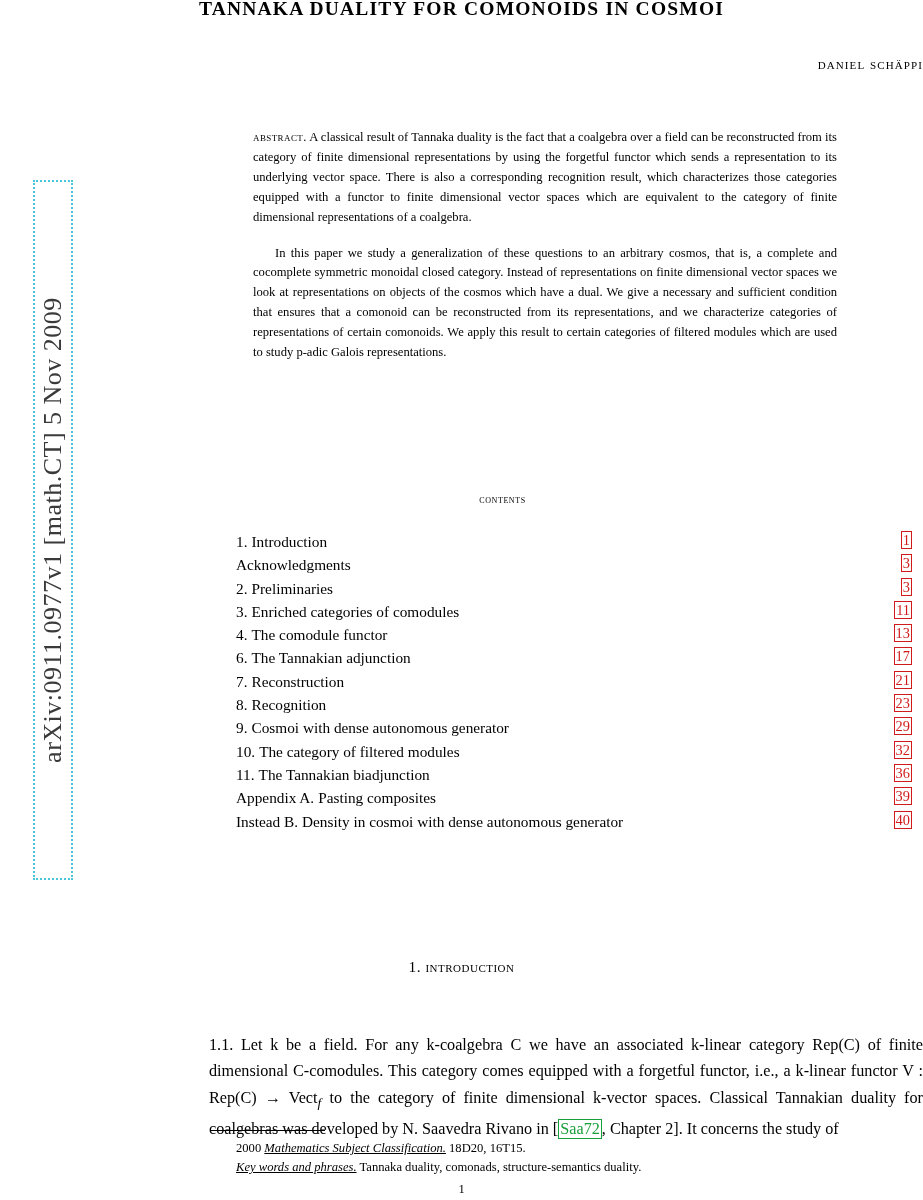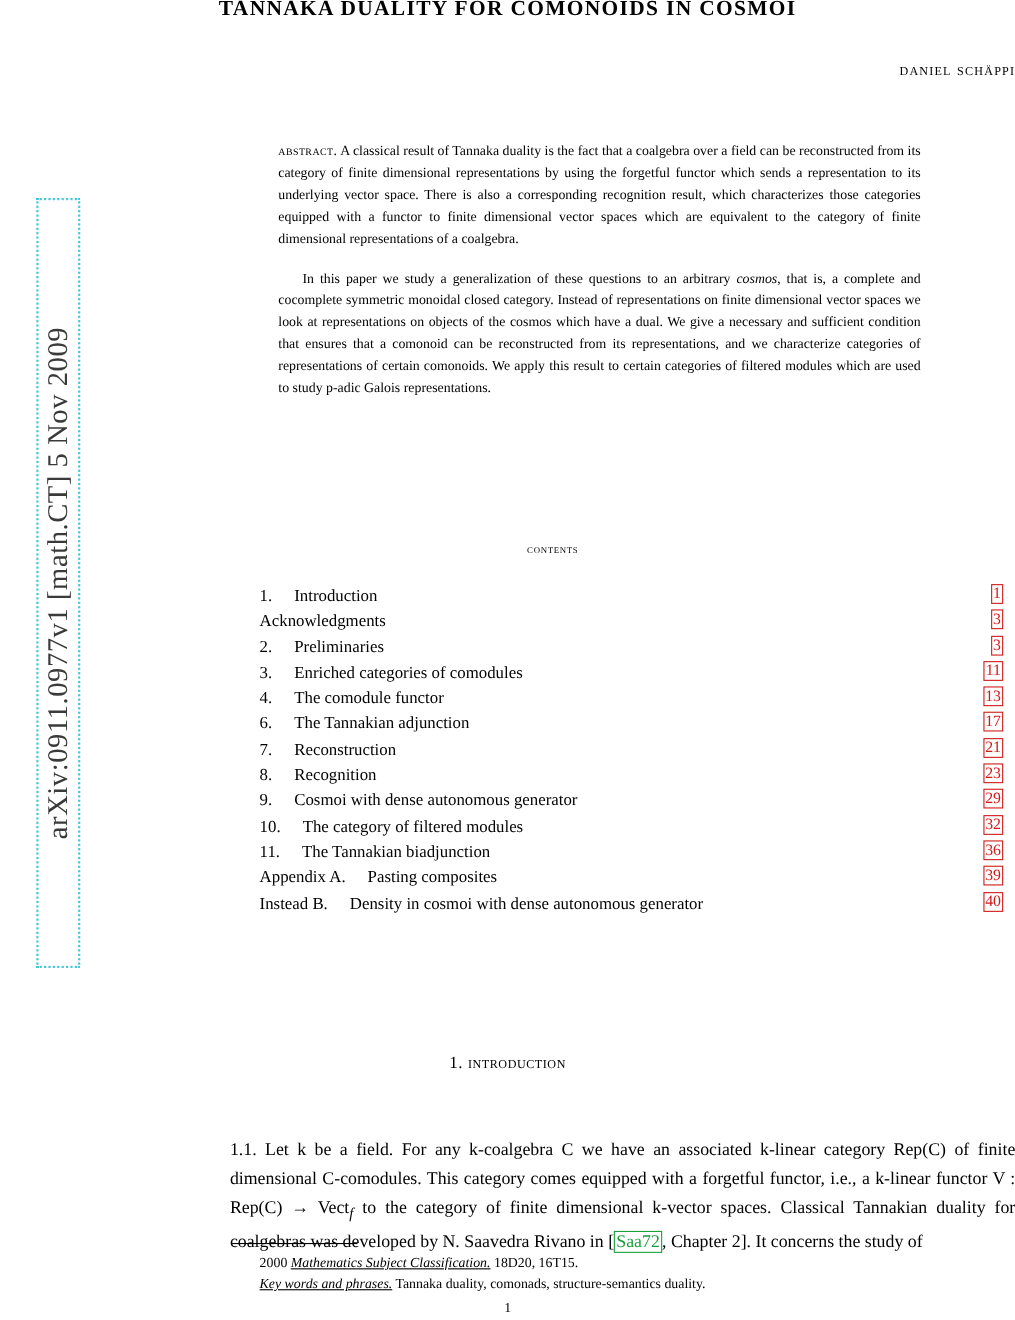--- a/index.html
+++ b/index.html
@@ -81,21 +81,21 @@
     text-transform: lowercase;
     letter-spacing: 0.4px;
   }
   .abstract p {
     margin: 16px;
     text-indent: 0;
   }
   .abstract p + p {
     text-indent: 22px;
   }
-  .it { font-style: italic; }
+  .it { }
 
   
   .contents-head {
     position: absolute;
     left: 0;
     top: 492px;
     width: 923px;
     text-align: center;
     font-size: 12px;
     font-variant: small-caps;
@@ -114,21 +114,21 @@
   .toc-row {
     position: relative;
     height: 23.3px;
     white-space: nowrap;
   }
   .toc-num {
     display: inline-block;
     min-width: 0;
   }
   .toc-label {
-    margin-left: 20px;
+    margin-left: 4px;
   }
   .toc-label.nogap { margin-left: 0; }
   .toc-page {
     position: absolute;
     right: 0;
     top: 1px;
     color: #d11a1a;
     border: 1px solid #d11a1a;
     line-height: 16px;
     padding: 0 1px;

